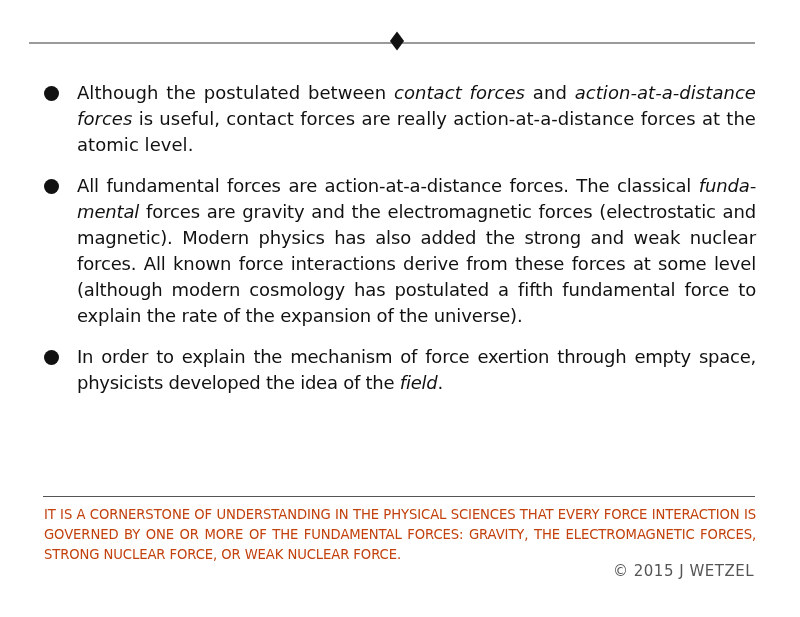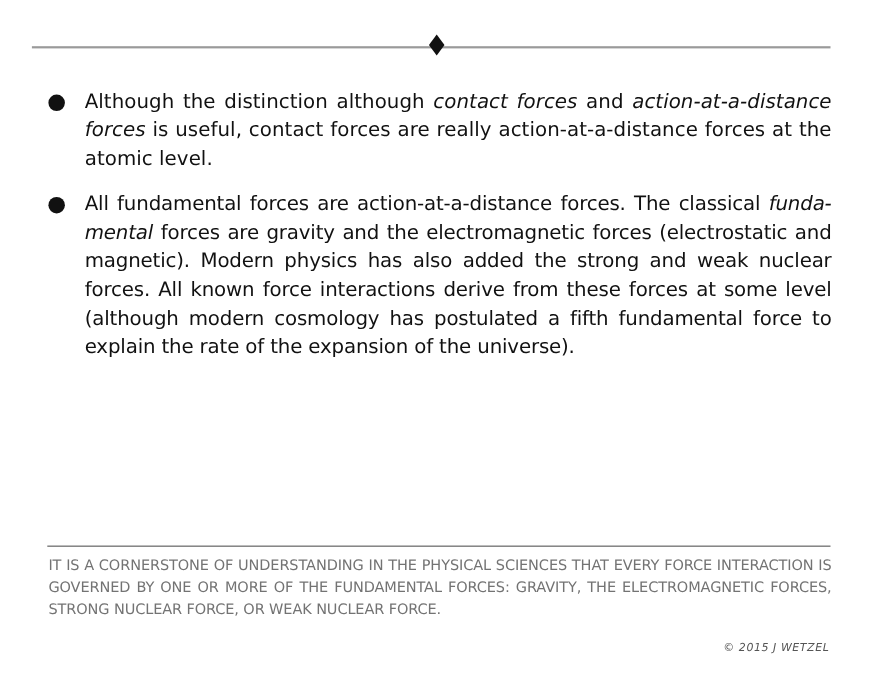--- a/index.html
+++ b/index.html
@@ -74,50 +74,55 @@
     }
     .summary {
       position: absolute;
       left: 44px;
       top: 505px;
       width: 712px;
       font-size: 13.2px;
       line-height: 20px;
       text-transform: uppercase;
       text-align: justify;
-      color: #737373;
+      color: #c2410c;
       letter-spacing: -0.1px;
       margin: 0;
     }
     .copyright {
       position: absolute;
       right: 46px;
-      top: 584px;
-      font-size: 10px;
-      font-style: italic;
+      top: 562px;
+      font-size: 15px;
       color: #555555;
       letter-spacing: 0.5px;
     }
   </style>
 </head>
 <body>
 
 <div class="top-rule"></div>
 <div class="diamond"></div>
 
 <ul class="bullets">
   <li class="bullet-item">
     <span class="bullet-dot"></span>
     <span class="bullet-text">
-      <span>Although the distinction although </span><em>contact forces</em><span> and </span><em>action-at-a-distance forces</em><span> is useful, contact forces are really action-at-a-distance forces at the atomic level.</span>
+      <span>Although the postulated between </span><em>contact forces</em><span> and </span><em>action-at-a-distance forces</em><span> is useful, contact forces are really action-at-a-distance forces at the atomic level.</span>
     </span>
   </li>
   <li class="bullet-item">
     <span class="bullet-dot"></span>
     <span class="bullet-text">
       <span>All fundamental forces are action-at-a-distance forces.  The classical </span><em>funda-mental</em><span> forces are gravity and the electromagnetic forces (electrostatic and magnetic).  Modern physics has also added the strong and weak nuclear forces.  All known force interactions derive from these forces at some level (although modern cosmology has postulated a fifth fundamental force to explain the rate of the expansion of the universe).</span>
+    </span>
+  </li>
+  <li class="bullet-item">
+    <span class="bullet-dot"></span>
+    <span class="bullet-text">
+      <span>In order to explain the mechanism of force exertion through empty space, physicists developed the idea of the </span><em>field</em><span>.</span>
     </span>
   </li>
 </ul>
 
 <div class="bottom-rule"></div>
 <p class="summary">IT IS A CORNERSTONE OF UNDERSTANDING IN THE PHYSICAL SCIENCES THAT EVERY FORCE INTERACTION IS GOVERNED BY ONE OR MORE OF THE FUNDAMENTAL FORCES: GRAVITY, THE ELECTROMAGNETIC FORCES, STRONG NUCLEAR FORCE, OR WEAK NUCLEAR FORCE.</p>
 <div class="copyright">© 2015 J WETZEL</div>
 
 </body></html>

